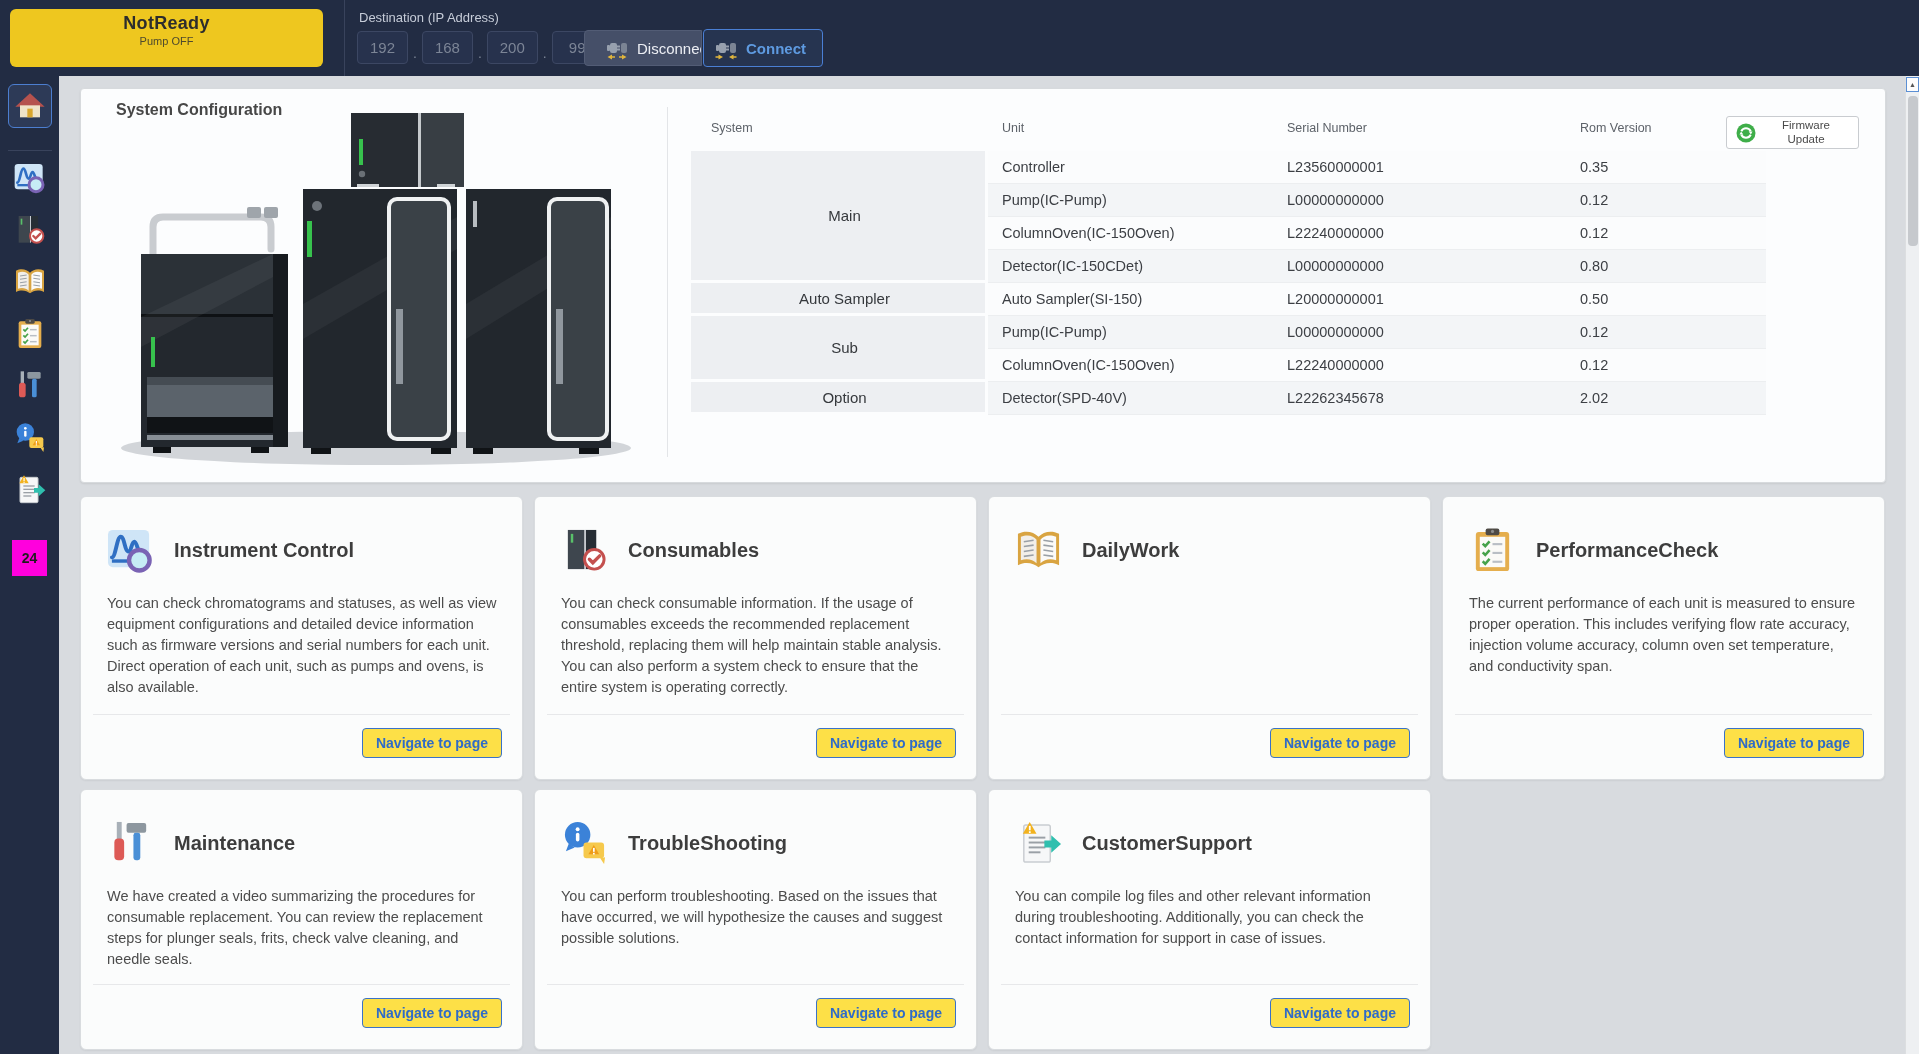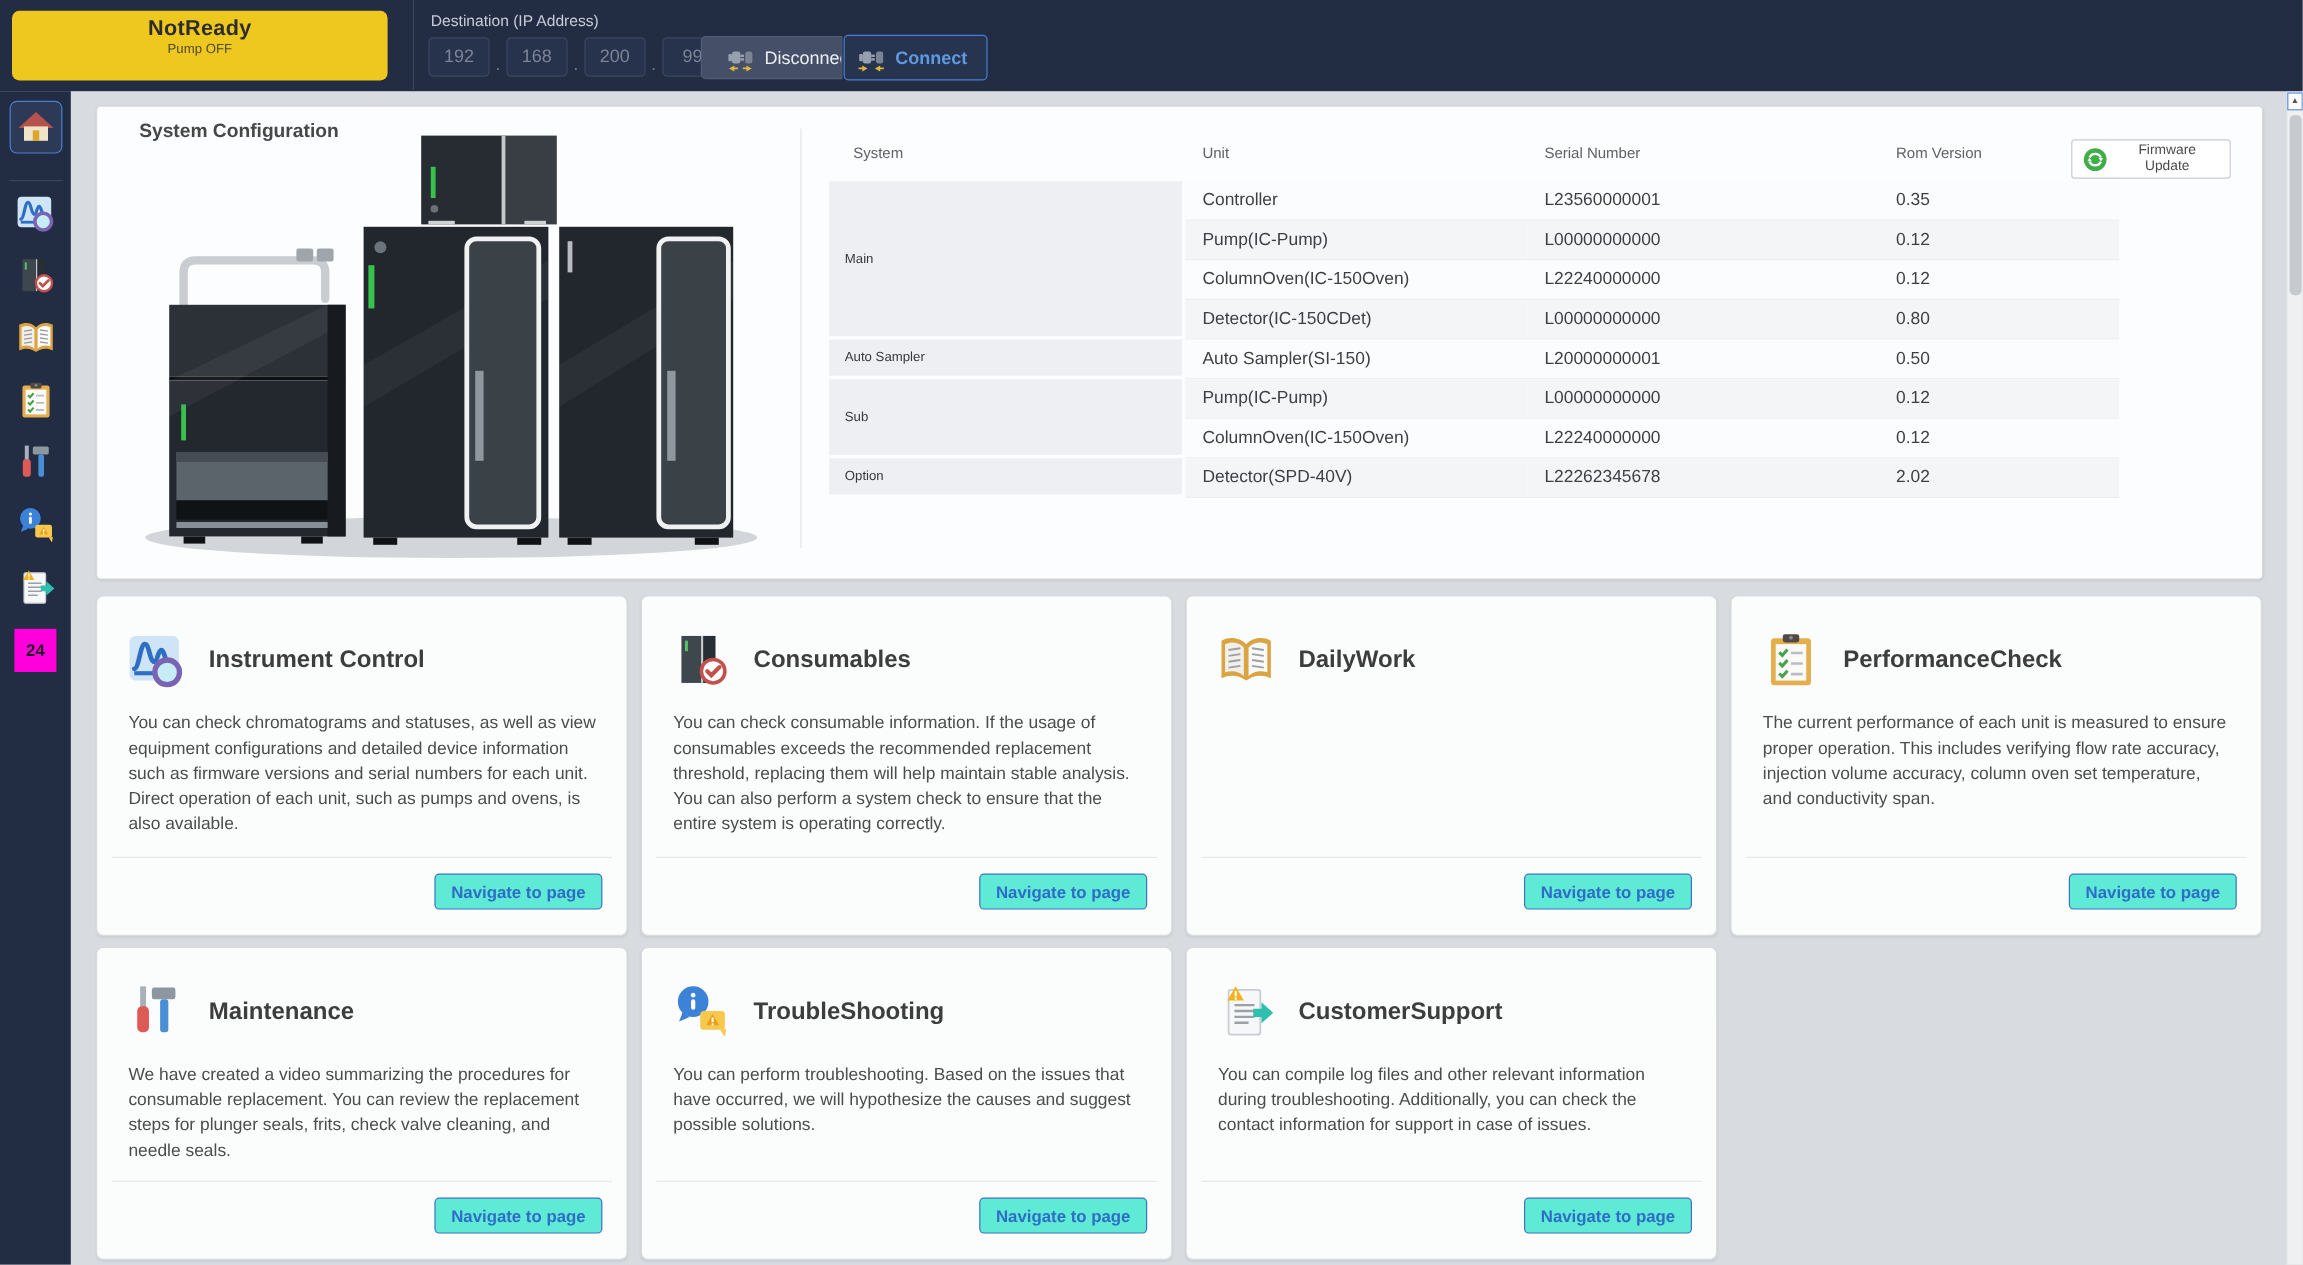--- a/index.html
+++ b/index.html
@@ -21,21 +21,21 @@
   .btn-connect { position:absolute; left:703px; top:29px; width:120px; height:38px; background:#263450; border:1px solid #4a7fd4; border-radius:4px; color:#5e9ae0; font-weight:bold; padding:0 10px; }
   .plug { width:24px; height:24px; flex:0 0 auto; }
 
   
   .sidebar { position:absolute; left:0; top:76px; width:59px; height:978px; background:#222c43; display:flex; flex-direction:column; align-items:center; z-index:5; }
   .side-item { width:44px; height:44px; border-radius:6px; display:flex; align-items:center; justify-content:center; flex:0 0 auto; }
   .side-item.selected { background:#2d3a57; border:1px solid #4c7ed0; margin-top:8px; }
   .side-item .icon, .side-item .icon svg { width:32px; height:32px; display:block; }
   .side-sep { width:44px; height:1px; background:#39435c; margin:22px 0 5px; }
   .side-item + .side-item { margin-top:8px; }
-  .notif-badge { width:35px; height:36px; margin-top:12px; background:#ff00dd; color:#1d1d1d; font-size:14px; font-weight:bold; display:flex; align-items:center; justify-content:center; }
+  .notif-badge { width:35px; height:36px; margin-top:28px; background:#ff00dd; color:#1d1d1d; font-size:14px; font-weight:bold; display:flex; align-items:center; justify-content:center; }
 
   
   .scrollbar { position:absolute; right:0; top:76px; width:14px; height:978px; background:#eef0f2; border-left:1px solid #dcdee0; z-index:5; }
   .scroll-up { position:absolute; top:1px; left:0px; width:13px; height:15px; background:#fdfdfd; border:1px solid #5b8fd4; color:#555; font-size:7px; text-align:center; line-height:13px; }
   .scroll-thumb { position:absolute; top:20px; left:2px; width:10px; height:150px; background:#c6c9cd; border-radius:4px; }
 
   
   .main { position:absolute; left:59px; top:76px; width:1846px; height:978px; overflow:hidden; }
 
   .syscfg-panel { position:absolute; left:21px; top:12px; width:1806px; height:395px; background:#fcfdfe; border:1px solid #d7dadd; border-radius:4px; box-shadow:0 1px 2px rgba(0,0,0,.08); }
@@ -48,35 +48,35 @@
   .fw-btn .icon, .fw-btn .icon svg { width:20px; height:20px; display:block; }
   .fw-label { flex:1; text-align:center; font-size:11.5px; color:#4a4a4a; line-height:1.2; }
 
   table.syscfg-table { position:absolute; left:610px; top:22px; border-collapse:separate; border-spacing:0; }
   .syscfg-table th { font-size:12.5px; color:#5d6269; font-weight:normal; text-align:left; padding:10px 0 16px 14px; }
   .syscfg-table th.col-system { width:297px; padding-left:20px; }
   .syscfg-table th.col-unit { width:285px; }
   .syscfg-table th.col-serial { width:293px; }
   .syscfg-table th.col-rom { width:200px; }
   .syscfg-table td { height:33px; font-size:14.5px; color:#3c3f44; }
-  .syscfg-table td.group-cell { background:#edeff2; font-size:11px; color:#35383c; padding-left:13px; border-bottom:3px solid #fcfdfe; border-right:3px solid #fcfdfe; }
+  .syscfg-table td.group-cell { background:#edeff2; font-size:15px; color:#35383c; padding-left:13px; border-bottom:3px solid #fcfdfe; border-right:3px solid #fcfdfe;text-align:center; }
   .syscfg-table td.unit-cell { padding-left:14px; }
   .syscfg-table td.serial-cell, .syscfg-table td.rom-cell { padding-left:14px; }
   .syscfg-table tr td.data-cell { background:#fbfcfd; border-bottom:1px solid #eceef0; }
   .syscfg-table tr:nth-child(even) td.data-cell { background:#f3f5f7; }
 
   
   .cards-grid { position:absolute; left:21px; top:420px; width:1805px; display:grid; grid-template-columns:repeat(4,443px); grid-template-rows:284px 261px; gap:9px 11px; }
   .card { position:relative; background:#fbfcfc; border:1px solid #d9dcdf; border-radius:6px; box-shadow:0 1px 2px rgba(0,0,0,.06); }
   .card-head { position:absolute; left:26px; top:30px; display:flex; align-items:center; gap:20px; }
   .card-icon, .card-icon svg { width:47px; height:47px; display:block; }
   .card-title { font-size:20px; font-weight:600; color:#3d3d3d; }
   .card-body { position:absolute; left:26px; top:96px; width:390px; font-size:14.5px; line-height:1.45; color:#4c4c4c; }
   .card-rule { position:absolute; left:12px; right:12px; bottom:64px; height:1px; background:#e7e8ea; }
-  .card-btn { position:absolute; right:20px; bottom:21px; height:30px; padding:0 13px; background:#5eead4; border:1px solid #3a72c8; border-radius:4px; color:#2f6bc8; font-size:14px; font-weight:600; display:flex; align-items:center; }
+  .card-btn { position:absolute; right:20px; bottom:21px; height:30px; padding:0 13px; background:#fde047; border:1px solid #3a72c8; border-radius:4px; color:#2f6bc8; font-size:14px; font-weight:600; display:flex; align-items:center; }
 </style>
 </head>
 <body>
 
 <div class="topbar">
   <div class="status-badge">
     <div class="status-title">NotReady</div>
     <div class="status-sub">Pump OFF</div>
   </div>
   <div class="topbar-sep"></div>

